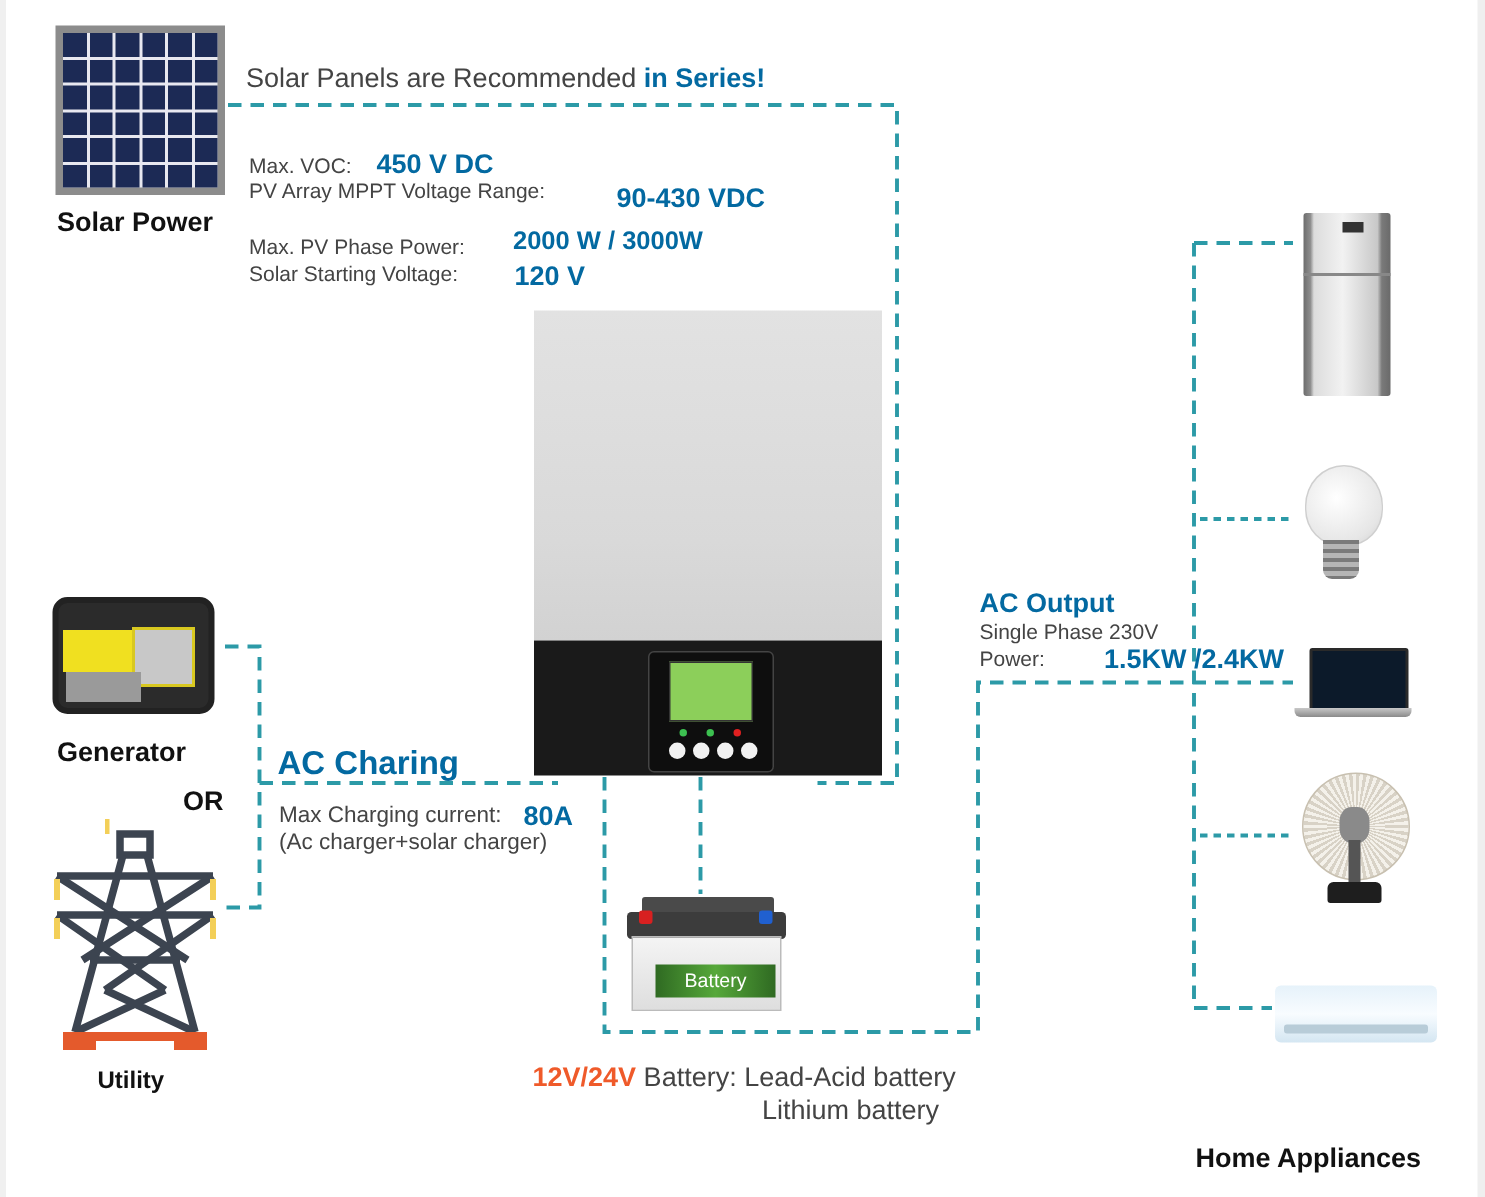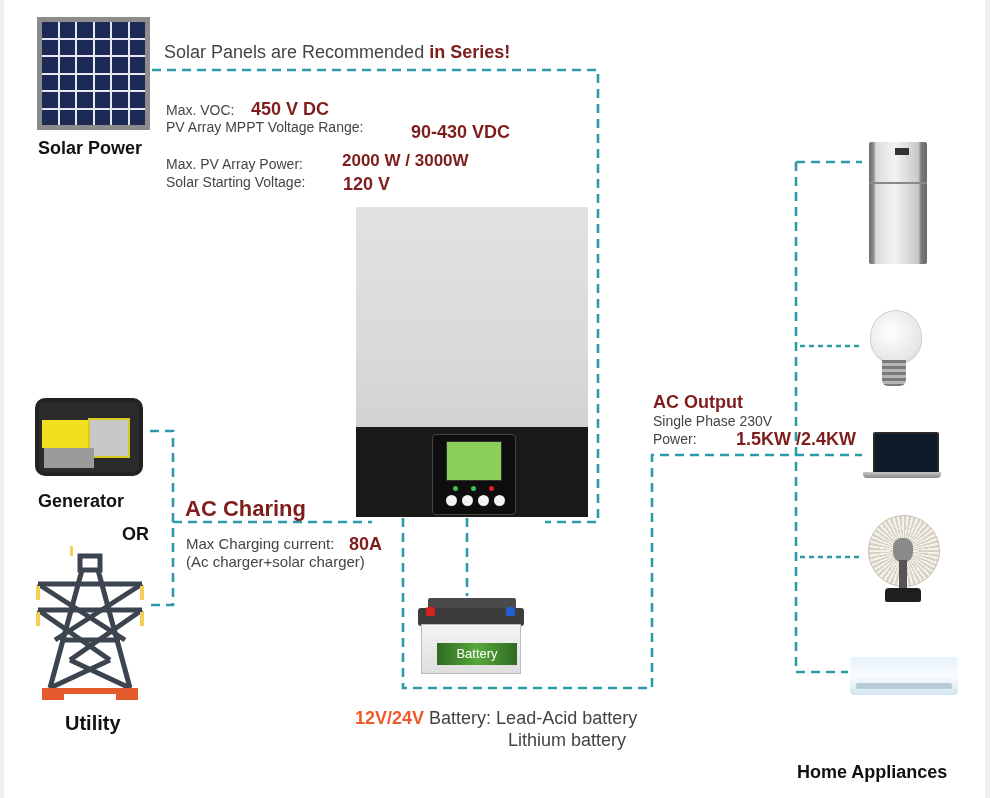--- a/index.html
+++ b/index.html
@@ -1,21 +1,21 @@
 <!DOCTYPE html>
 <html><head>
 <meta charset="utf-8">
 <style>
   html, body { margin: 0; padding: 0; }
   body { width: 990px; height: 798px; background: #ffffff; position: relative; overflow: hidden; font-family: "Liberation Sans", sans-serif; }
   .edge-l { position: absolute; left: 0; top: 0; width: 4px; height: 798px; background: #f0f0f0; }
   .edge-r { position: absolute; right: 0; top: 0; width: 5px; height: 798px; background: #efefef; }
   .abs { position: absolute; }
   .gray { color: #444444; }
-  .orange { color: #7f1d1d; font-weight: bold; }
+  .orange { color: #0369a1; font-weight: bold; }
   .black-bold { color: #111111; font-weight: bold; }
   svg.wires { position: absolute; left: 0; top: 0; }
   .wire { fill: none; stroke: #2c9aa7; stroke-width: 2.6; stroke-dasharray: 9 6; }
   .wire-dot { fill: none; stroke: #2c9aa7; stroke-width: 2.6; stroke-dasharray: 5 4; }
   
   .panel { left: 37px; top: 17px; width: 113px; height: 113px; background: #8c8c8c; box-sizing: border-box; padding: 5px; }
   .panel-grid { width: 100%; height: 100%; background: #e8e8f0; display: grid; grid-template-columns: repeat(6,1fr); grid-template-rows: repeat(6,1fr); gap: 2px; }
   .panel-grid div { background: #1c2a55; }
   
   .inv-top { left: 356px; top: 207px; width: 232px; height: 220px; background: linear-gradient(180deg,#e2e2e2,#d9d9d9 70%,#d2d2d2); }
@@ -121,21 +121,21 @@
 <div class="abs black-bold" style="left:38px;top:138px;font-size:18px;">Solar Power</div>
 
 <div class="abs" style="left:164px;top:42px;font-size:18px;">
   <span class="gray">Solar Panels are Recommended </span><span class="orange">in Series!</span>
 </div>
 
 <div class="abs gray" style="left:166px;top:102px;font-size:14px;">Max. VOC:</div>
 <div class="abs orange" style="left:251px;top:99px;font-size:18px;">450 V DC</div>
 <div class="abs gray" style="left:166px;top:119px;font-size:14px;">PV Array MPPT Voltage Range:</div>
 <div class="abs orange" style="left:411px;top:122px;font-size:18px;">90-430 VDC</div>
-<div class="abs gray" style="left:166px;top:156px;font-size:14px;">Max. PV Array Power:</div>
+<div class="abs gray" style="left:166px;top:156px;font-size:14px;">Max. PV Phase Power:</div>
 <div class="abs orange" style="left:342px;top:151px;font-size:17px;">2000 W / 3000W</div>
 <div class="abs gray" style="left:166px;top:174px;font-size:14px;">Solar Starting Voltage:</div>
 <div class="abs orange" style="left:343px;top:174px;font-size:18px;">120 V</div>
 
 <div class="abs inv-top"></div>
 <div class="abs inv-bot"></div>
 <div class="abs inv-panel"></div>
 <div class="abs lcd"></div>
 <div class="abs led" style="left:453px;background:#3cc050;"></div>
 <div class="abs led" style="left:471px;background:#3cc050;"></div>
@@ -161,21 +161,21 @@
     <path d="M30 100 H90"></path>
     <path d="M20 148 L80 120 M100 148 L40 120"></path>
   </g>
   <rect x="40" y="6" width="3" height="10" fill="#f3cf58"></rect>
   <rect x="6" y="46" width="4" height="14" fill="#f3cf58"></rect>
   <rect x="110" y="46" width="4" height="14" fill="#f3cf58"></rect>
   <rect x="6" y="72" width="4" height="14" fill="#f3cf58"></rect>
   <rect x="110" y="72" width="4" height="14" fill="#f3cf58"></rect>
   <path d="M12 148 H108 V162 H86 V154 H34 V162 H12 Z" fill="#e45a2c"></path>
 </svg>
-<div class="abs black-bold" style="left:65px;top:712px;font-size:20px;">Utility</div>
+<div class="abs black-bold" style="left:65px;top:712px;font-size:16px;">Utility</div>
 
 <div class="abs orange" style="left:185px;top:496px;font-size:22px;">AC Charing</div>
 <div class="abs gray" style="left:186px;top:535px;font-size:15px;">Max Charging current:</div>
 <div class="abs orange" style="left:349px;top:534px;font-size:18px;">80A</div>
 <div class="abs gray" style="left:186px;top:553px;font-size:15px;">(Ac charger+solar charger)</div>
 
 <div class="abs bat-lid"></div>
 <div class="abs bat-top"></div>
 <div class="abs term" style="left:426px;background:#d82020;"></div>
 <div class="abs term" style="left:506px;background:#2060d0;"></div>

